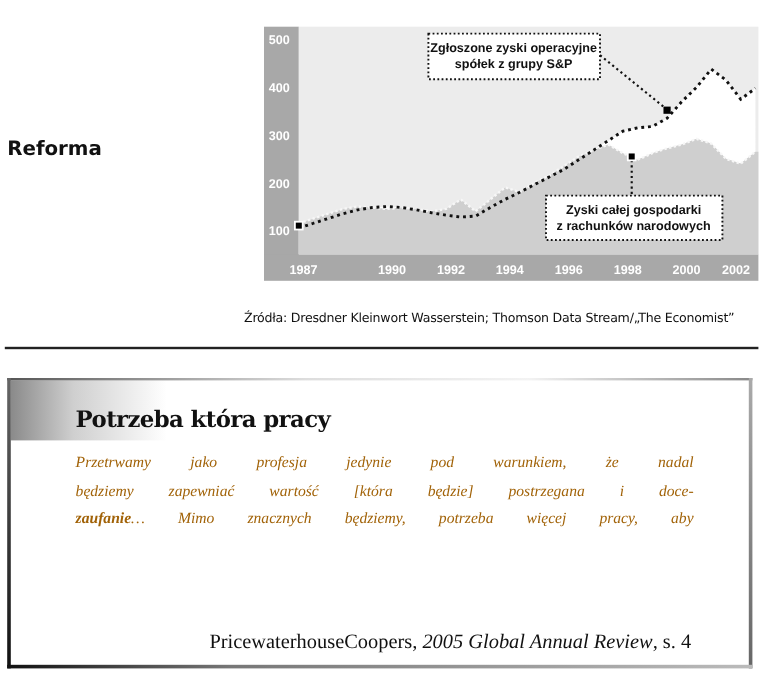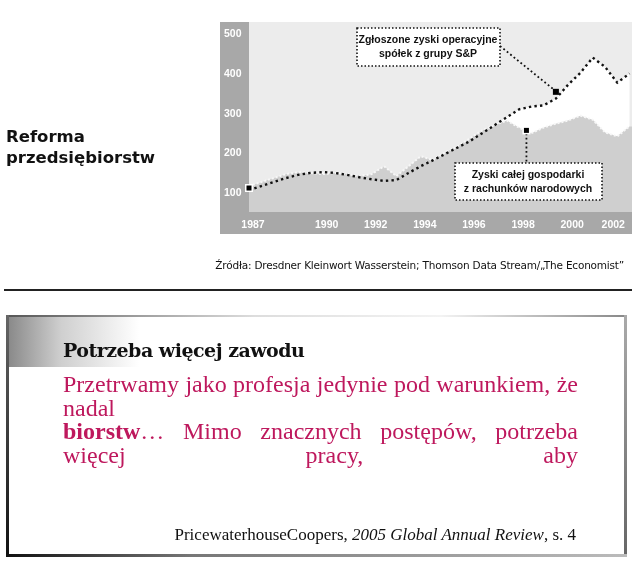--- a/index.html
+++ b/index.html
@@ -1,42 +1,41 @@
 <!DOCTYPE html>
 <html><head>
 <meta charset="utf-8">
 <style>
   html,body{margin:0;padding:0;background:#ffffff;}
   body{width:636px;height:563px;position:relative;overflow:hidden;font-family:"Liberation Sans",sans-serif;color:#111;}
-  .side-title{position:absolute;left:6px;top:113px;font-family:"DejaVu Sans",sans-serif;font-weight:bold;font-size:16.5px;line-height:21px;color:#111;width:210px;margin-top:13px;}
+  .side-title{position:absolute;left:6px;top:113px;font-family:"DejaVu Sans",sans-serif;font-weight:bold;font-size:16.5px;line-height:21px;color:#111;width:210px;}
   .side-title span{display:block;}
   #chart{position:absolute;left:220px;top:22px;width:416px;height:218px;}
-  .source{position:absolute;right:12px;top:259px;font-family:"DejaVu Sans",sans-serif;font-size:10.5px;color:#111;white-space:nowrap;letter-spacing:-0.2px;}
+  .source{position:absolute;right:24px;top:259px;font-family:"DejaVu Sans",sans-serif;font-size:10.5px;color:#111;white-space:nowrap;letter-spacing:-0.2px;}
   .rule{position:absolute;left:4px;right:4px;top:289px;height:2px;background:#222;}
   .box{position:absolute;left:6px;top:315px;width:621px;height:242px;background:#fff;}
   .box-top{position:absolute;left:0;top:0;width:100%;height:2px;background:linear-gradient(90deg,#555 0%,#ddd 40%,#f3f3f3 70%,#888 100%);}
   .box-left{position:absolute;left:0;top:0;width:3px;height:100%;background:linear-gradient(180deg,#666,#111);}
   .box-right{position:absolute;right:0;top:0;width:3px;height:100%;background:linear-gradient(180deg,#aaa,#666);}
   .box-bottom{position:absolute;left:0;bottom:0;width:100%;height:3px;background:linear-gradient(90deg,#111 0%,#777 30%,#bbb 100%);}
   .box-head-shade{position:absolute;left:3px;top:2px;width:130px;height:50px;background:linear-gradient(90deg,#8a8a8a 0%,#cfcfcf 40%,#ffffff 100%);}
   .box-title{position:absolute;left:57px;top:24px;font-family:"DejaVu Serif",serif;font-weight:bold;font-size:19px;color:#111;letter-spacing:-0.5px;}
-  .box-text{position:absolute;left:57px;top:58px;width:515px;font-family:"Liberation Serif",serif;font-size:24px;line-height:23.6px;color:#be185d;text-align:justify;}
+  .box-text{position:absolute;left:57px;top:58px;width:515px;font-family:"Liberation Serif",serif;font-size:13px;line-height:23.6px;color:#a16207;text-align:justify;font-style:italic;}
   .box-text .l{display:block;text-align:justify;text-align-last:justify;}
   .box-text .last{text-align-last:left;}
   .box-text b{font-weight:bold;}
   .box-cite{position:absolute;right:51px;top:210px;font-family:"Liberation Serif",serif;font-size:17px;color:#111;white-space:nowrap;}
   .box-cite i{margin-top:35px;}
   svg text{font-family:"Liberation Sans",sans-serif;}
 </style>
 </head>
 <body>
 
 <div class="side-title">
   <span>Reforma</span>
-  <span>przedsiębiorstw</span>
 </div>
 
 <svg id="chart" viewBox="0 0 416 218" width="416" height="218" xmlns="http://www.w3.org/2000/svg">
     <rect x="0" y="0" width="416" height="218" fill="#ffffff"></rect>
     <rect x="0" y="0" width="29" height="200" fill="#a8a8a8"></rect>
     <rect x="29" y="0" width="383" height="190" fill="#ececec"></rect>
     <rect x="0" y="190" width="412" height="22" fill="#a8a8a8"></rect>
     <path d="M29,168.01250000000002 L29,168.01250000000002 L41.27564102564109,164.0375 L53.55128205128219,160.0625 L65.8269230769233,156.0875 L78.10256410256439,152.9075 L90.37820512820548,150.92 L102.65384615384659,150.125 L114.92948717948768,150.92 L127.20512820512877,152.9075 L139.48076923076988,155.2925 L151.75641025641096,157.28 L164.03205128205207,158.87 L176.30769230769317,158.07500000000002 L188.58333333333425,150.92 L200.85897435897536,144.1625 L213.13461538461644,138.2 L225.41025641025755,131.84 L237.68589743589865,125.47999999999999 L249.96153846153976,119.12 L262.2371794871808,111.17 L274.5128205128219,103.22 L286.788461538463,95.27000000000001 L299.06410256410413,87.32 L311.33974358974524,84.53750000000001 L323.61538461538635,83.345 L335.89102564102745,76.58749999999999 L348.1666666666685,62.675000000000004 L360.4423076923096,50.75 L372.7179487179507,35.644999999999996 L384.9935897435918,44.7875 L397.2692307692329,60.6875 L409.54487179487404,51.545 L409.54487179487404,104.41250000000001 L397.2692307692329,114.35000000000001 L384.9935897435918,110.375 L372.7179487179507,97.655 L360.4423076923096,93.68 L348.1666666666685,98.45 L335.89102564102745,101.63 L323.61538461538635,105.60499999999999 L311.33974358974524,111.17 L299.06410256410413,105.60499999999999 L286.788461538463,98.45 L274.5128205128219,103.22 L262.2371794871808,108.3875 L249.96153846153976,116.33749999999999 L237.68589743589865,124.28750000000001 L225.41025641025755,130.25 L213.13461538461644,138.2 L200.85897435897536,134.22500000000002 L188.58333333333425,144.1625 L176.30769230769317,154.1 L164.03205128205207,144.1625 L151.75641025641096,152.11249999999998 L139.48076923076988,154.1 L127.20512820512877,152.11249999999998 L114.92948717948768,150.92 L102.65384615384659,152.11249999999998 L90.37820512820548,150.92 L78.10256410256439,150.125 L65.8269230769233,152.11249999999998 L53.55128205128219,156.0875 L41.27564102564109,160.0625 L29,164.0375 Z" fill="#ffffff"></path>
     <path d="M29,190 L29,164.0375 L41.27564102564109,160.0625 L53.55128205128219,156.0875 L65.8269230769233,152.11249999999998 L78.10256410256439,150.125 L90.37820512820548,150.92 L102.65384615384659,152.11249999999998 L114.92948717948768,150.92 L127.20512820512877,152.11249999999998 L139.48076923076988,154.1 L151.75641025641096,152.11249999999998 L164.03205128205207,144.1625 L176.30769230769317,154.1 L188.58333333333425,144.1625 L200.85897435897536,134.22500000000002 L213.13461538461644,138.2 L225.41025641025755,130.25 L237.68589743589865,124.28750000000001 L249.96153846153976,116.33749999999999 L262.2371794871808,108.3875 L274.5128205128219,103.22 L286.788461538463,98.45 L299.06410256410413,105.60499999999999 L311.33974358974524,111.17 L323.61538461538635,105.60499999999999 L335.89102564102745,101.63 L348.1666666666685,98.45 L360.4423076923096,93.68 L372.7179487179507,97.655 L384.9935897435918,110.375 L397.2692307692329,114.35000000000001 L409.54487179487404,104.41250000000001 L412,104.41250000000001 L412,190 Z" fill="#cfcfcf"></path>
     <path d="M29,164.0375 L41.27564102564109,160.0625 L53.55128205128219,156.0875 L65.8269230769233,152.11249999999998 L78.10256410256439,150.125 L90.37820512820548,150.92 L102.65384615384659,152.11249999999998 L114.92948717948768,150.92 L127.20512820512877,152.11249999999998 L139.48076923076988,154.1 L151.75641025641096,152.11249999999998 L164.03205128205207,144.1625 L176.30769230769317,154.1 L188.58333333333425,144.1625 L200.85897435897536,134.22500000000002 L213.13461538461644,138.2 L225.41025641025755,130.25 L237.68589743589865,124.28750000000001 L249.96153846153976,116.33749999999999 L262.2371794871808,108.3875 L274.5128205128219,103.22 L286.788461538463,98.45 L299.06410256410413,105.60499999999999 L311.33974358974524,111.17 L323.61538461538635,105.60499999999999 L335.89102564102745,101.63 L348.1666666666685,98.45 L360.4423076923096,93.68 L372.7179487179507,97.655 L384.9935897435918,110.375 L397.2692307692329,114.35000000000001 L409.54487179487404,104.41250000000001" fill="none" stroke="#f7f7f7" stroke-width="2" stroke-dasharray="2 2"></path>
@@ -71,19 +70,20 @@
 
 <div class="source">Źródła: Dresdner Kleinwort Wasserstein; Thomson Data Stream/„The Economist”</div>
 <div class="rule"></div>
 
 <div class="box">
   <div class="box-head-shade"></div>
   <div class="box-top"></div>
   <div class="box-left"></div>
   <div class="box-right"></div>
   <div class="box-bottom"></div>
-  <div class="box-title">Potrzeba więcej zawodu</div>
+  <div class="box-title">Potrzeba która pracy</div>
   <div class="box-text">
     <span class="l"><span>Przetrwamy jako profesja jedynie pod warunkiem, że nadal</span></span>
-    <span class="l"><b>biorstw</b><span>… Mimo znacznych postępów, potrzeba więcej pracy, aby</span></span>
+    <span class="l"><span>będziemy zapewniać wartość [która będzie] postrzegana i doce-</span></span>
+    <span class="l"><b>zaufanie</b><span>… Mimo znacznych będziemy, potrzeba więcej pracy, aby</span></span>
   </div>
   <div class="box-cite"><span>PricewaterhouseCoopers, </span><i>2005 Global Annual Review</i><span>, s. 4</span></div>
 </div>
 
 </body></html>

